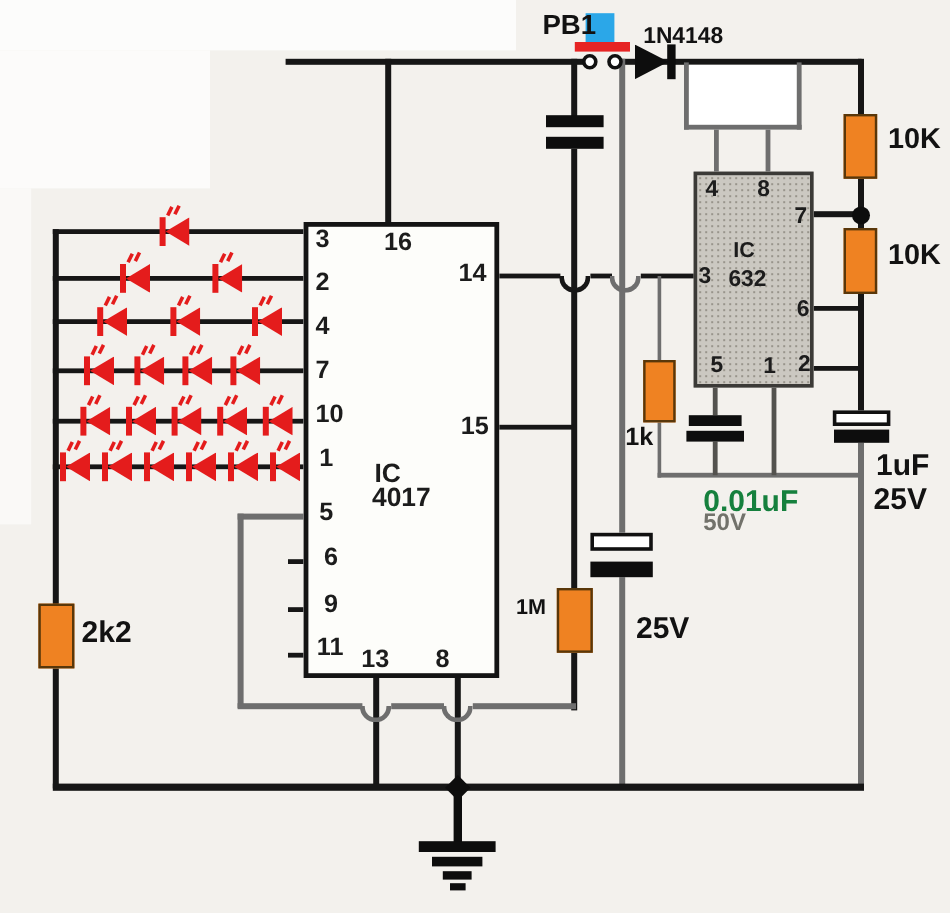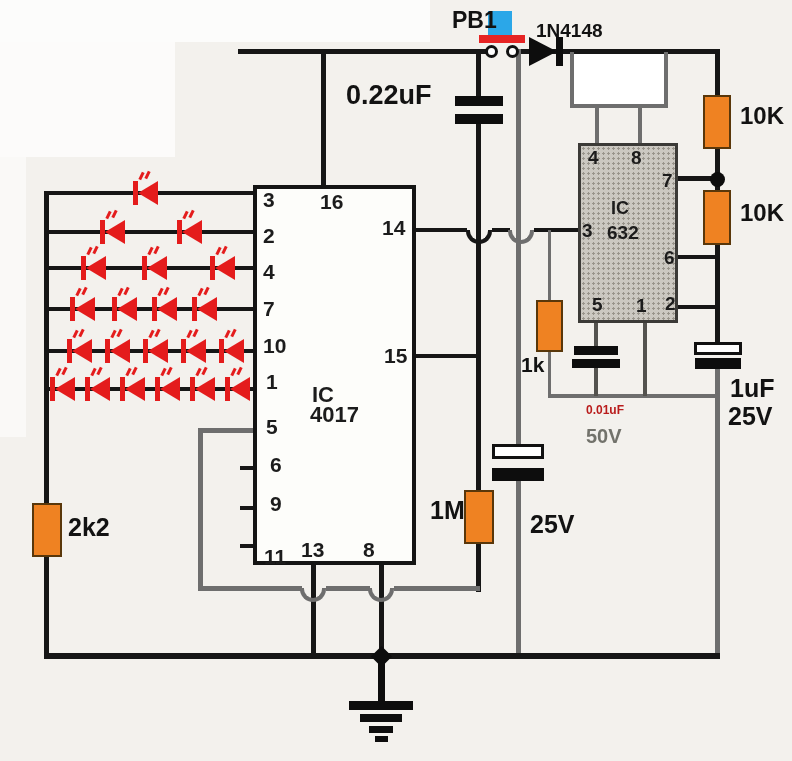--- a/index.html
+++ b/index.html
@@ -168,47 +168,46 @@
   <div class="pin" style="left:263px;top:224px">2</div>
   <div class="pin" style="left:263px;top:260px">4</div>
   <div class="pin" style="left:382px;top:216px">14</div>
   <div class="pin" style="left:263px;top:297px">7</div>
   <div class="pin" style="left:263px;top:334px">10</div>
   <div class="pin" style="left:384px;top:344px">15</div>
   <div class="pin" style="left:266px;top:370px">1</div>
   <div class="pin" style="left:266px;top:415px">5</div>
   <div class="pin" style="left:270px;top:453px">6</div>
   <div class="pin" style="left:270px;top:492px">9</div>
-  <div class="pin" style="left:264px;top:545px">11</div>
+  <div class="pin" style="left:264px;top:528px">11</div>
   <div class="pin" style="left:301px;top:538px">13</div>
   <div class="pin" style="left:363px;top:538px">8</div>
   <div class="pin" style="left:312px;top:382px;font-size:22px">IC</div>
   <div class="pin" style="left:310px;top:402px;font-size:22px">4017</div>
 
   <div class="pin5" style="left:588px;top:147px">4</div>
   <div class="pin5" style="left:631px;top:147px">8</div>
   <div class="pin5" style="left:662px;top:170px">7</div>
   <div class="pin5" style="left:582px;top:220px">3</div>
   <div class="pin5" style="left:664px;top:247px">6</div>
   <div class="pin5" style="left:592px;top:294px">5</div>
   <div class="pin5" style="left:636px;top:295px">1</div>
   <div class="pin5" style="left:665px;top:293px">2</div>
   <div class="pin5" style="left:611px;top:198px;font-size:18px">IC</div>
   <div class="pin5" style="left:607px;top:222px;font-size:19px">632</div>
 
-  <div class="lbl" style="left:346px;top:80px;font-size:27px">0.22uF</div>
   <div class="lbl" style="left:452px;top:8px;font-size:23px">PB1</div>
   <div class="lbl" style="left:536px;top:20px;font-size:19px">1N4148</div>
   <div class="lbl" style="left:740px;top:103px;font-size:24px">10K</div>
   <div class="lbl" style="left:740px;top:200px;font-size:24px">10K</div>
   <div class="lbl" style="left:521px;top:353px;font-size:21px">1k</div>
-  <div class="lbl" style="left:430px;top:496px;font-size:25px">1M</div>
+  <div class="lbl" style="left:430px;top:496px;font-size:18px">1M</div>
   <div class="lbl" style="left:68px;top:513px;font-size:25px">2k2</div>
   <div class="lbl" style="left:530px;top:510px;font-size:25px">25V</div>
-  <div class="lbl" style="left:586px;top:404px;font-size:12px;color:#b91c1c">0.01uF</div>
+  <div class="lbl" style="left:586px;top:404px;font-size:25px;color:#15803d">0.01uF</div>
   <div class="lbl" style="left:586px;top:425px;font-size:20px;color:#72726b">50V</div>
   <div class="lbl" style="left:730px;top:374px;font-size:25px">1uF</div>
   <div class="lbl" style="left:728px;top:402px;font-size:25px">25V</div>
 
   <span class="led" style="left:133px;top:181px">
       <i class="bar"></i>
       <i class="tri"></i>
     </span>
 
   <span class="led" style="left:100px;top:220px">

